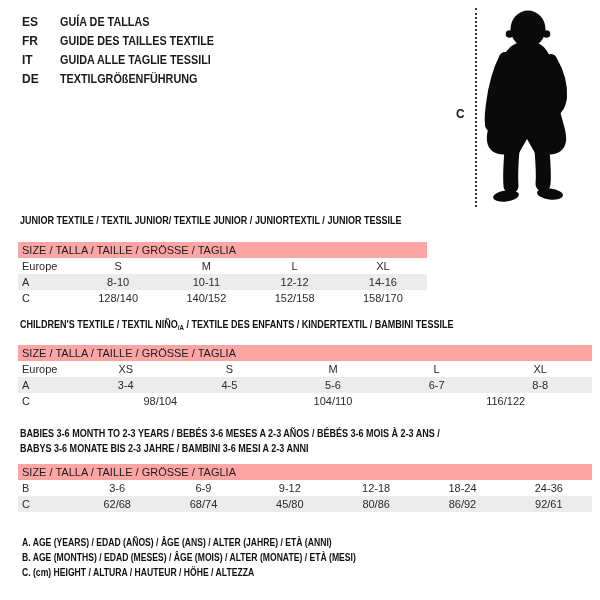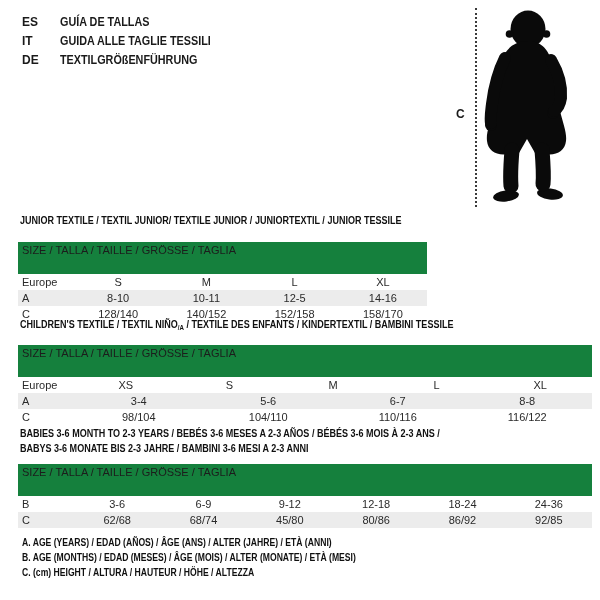--- a/index.html
+++ b/index.html
@@ -24,36 +24,39 @@
   .baby-svg { left:481px; top:8px; }
 
   
   .cond { transform:scaleX(0.82); transform-origin:0 0; white-space:nowrap; }
   .sec-title { font-weight:bold; font-size:11px; color:#101010; line-height:13px; }
   .sec-title-2line { line-height:15px; }
   .sub-sm { font-size:7.5px; position:relative; top:2px; }
 
   
   .stable { font-size:11px; color:#2a2a2a; }
-  .band { height:32px; line-height:17px; background:#15803d; padding-left:4px;
+  .band { height:16px; line-height:17px; background:#fca5a5; padding-left:4px;
           color:#1c1c1c; overflow:hidden; }
   .trow { display:flex; height:16px; line-height:16px; }
   .trow.alt { background:#ececec; }
   .tlabel { width:52px; padding-left:4px; flex:0 0 auto; }
   .tcell { flex:1 1 0; text-align:center; }
 
   
   .footnotes { font-weight:bold; font-size:10.5px; line-height:15px; color:#101010; }
 </style>
 </head>
 <body>
 
 <div class="abs lang-list">
   <div class="lang-row">
     <span class="lang-code">ES</span><span class="lang-title">GUÍA DE TALLAS</span>
+  </div>
+  <div class="lang-row">
+    <span class="lang-code">FR</span><span class="lang-title">GUIDE DES TAILLES TEXTILE</span>
   </div>
   <div class="lang-row">
     <span class="lang-code">IT</span><span class="lang-title">GUIDA ALLE TAGLIE TESSILI</span>
   </div>
   <div class="lang-row">
     <span class="lang-code">DE</span><span class="lang-title">TEXTILGRÖßENFÜHRUNG</span>
   </div>
 </div>
 
 <div class="abs dotted-line"></div>
@@ -85,21 +88,21 @@
     <div class="tlabel">Europe</div>
     <div class="tcell">S</div>
     <div class="tcell">M</div>
     <div class="tcell">L</div>
     <div class="tcell">XL</div>
   </div>
   <div class="trow alt">
     <div class="tlabel">A</div>
     <div class="tcell">8-10</div>
     <div class="tcell">10-11</div>
-    <div class="tcell">12-5</div>
+    <div class="tcell">12-12</div>
     <div class="tcell">14-16</div>
   </div>
   <div class="trow">
     <div class="tlabel">C</div>
     <div class="tcell">128/140</div>
     <div class="tcell">140/152</div>
     <div class="tcell">152/158</div>
     <div class="tcell">158/170</div>
   </div>
 </div>
@@ -114,29 +117,29 @@
     <div class="tlabel">Europe</div>
     <div class="tcell">XS</div>
     <div class="tcell">S</div>
     <div class="tcell">M</div>
     <div class="tcell">L</div>
     <div class="tcell">XL</div>
   </div>
   <div class="trow alt">
     <div class="tlabel">A</div>
     <div class="tcell">3-4</div>
+    <div class="tcell">4-5</div>
     <div class="tcell">5-6</div>
     <div class="tcell">6-7</div>
     <div class="tcell">8-8</div>
   </div>
   <div class="trow">
     <div class="tlabel">C</div>
     <div class="tcell">98/104</div>
     <div class="tcell">104/110</div>
-    <div class="tcell">110/116</div>
     <div class="tcell">116/122</div>
   </div>
 </div>
 
 <div class="abs sec-title sec-title-2line cond" style="left:20px; top:426px;">
   <div>BABIES 3-6 MONTH TO 2-3 YEARS / BEBÉS 3-6 MESES A 2-3 AÑOS / BÉBÉS 3-6 MOIS À 2-3 ANS /</div>
   <div>BABYS 3-6 MONATE BIS 2-3 JAHRE / BAMBINI 3-6 MESI A 2-3 ANNI</div>
 </div>
 
 <div class="abs stable" style="left:18px; top:464px; width:574px;">
@@ -150,21 +153,21 @@
     <div class="tcell">18-24</div>
     <div class="tcell">24-36</div>
   </div>
   <div class="trow alt">
     <div class="tlabel">C</div>
     <div class="tcell">62/68</div>
     <div class="tcell">68/74</div>
     <div class="tcell">45/80</div>
     <div class="tcell">80/86</div>
     <div class="tcell">86/92</div>
-    <div class="tcell">92/85</div>
+    <div class="tcell">92/61</div>
   </div>
 </div>
 
 <div class="abs footnotes cond" style="left:22px; top:535px;">
   <div>A. AGE (YEARS) / EDAD (AÑOS) / ÂGE (ANS) / ALTER (JAHRE) / ETÀ (ANNI)</div>
   <div>B. AGE (MONTHS) / EDAD (MESES) / ÂGE (MOIS) / ALTER (MONATE) / ETÀ (MESI)</div>
   <div>C. (cm) HEIGHT / ALTURA / HAUTEUR / HÖHE / ALTEZZA</div>
 </div>
 
 </body></html>

